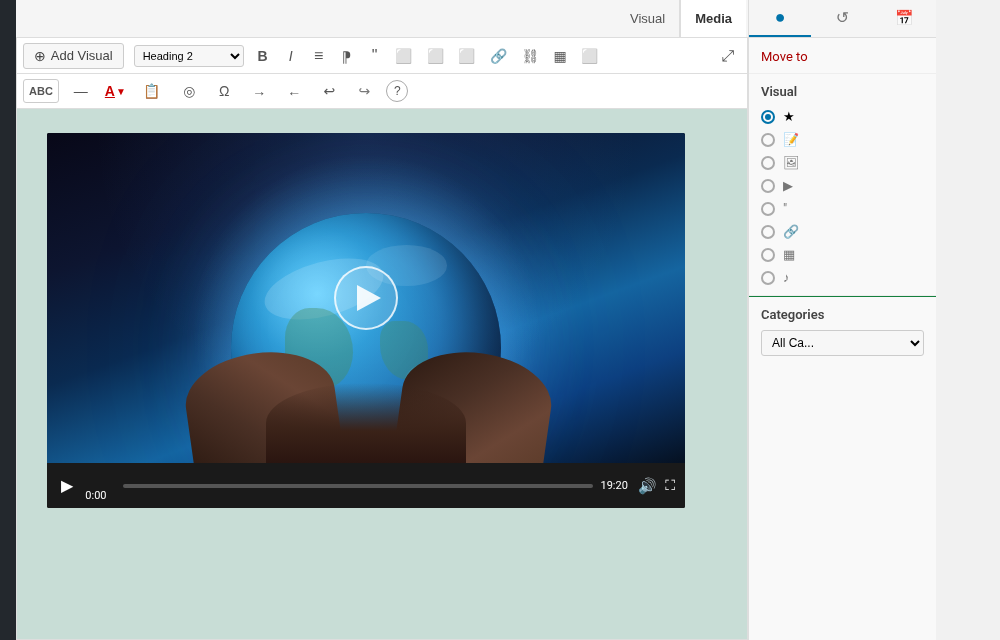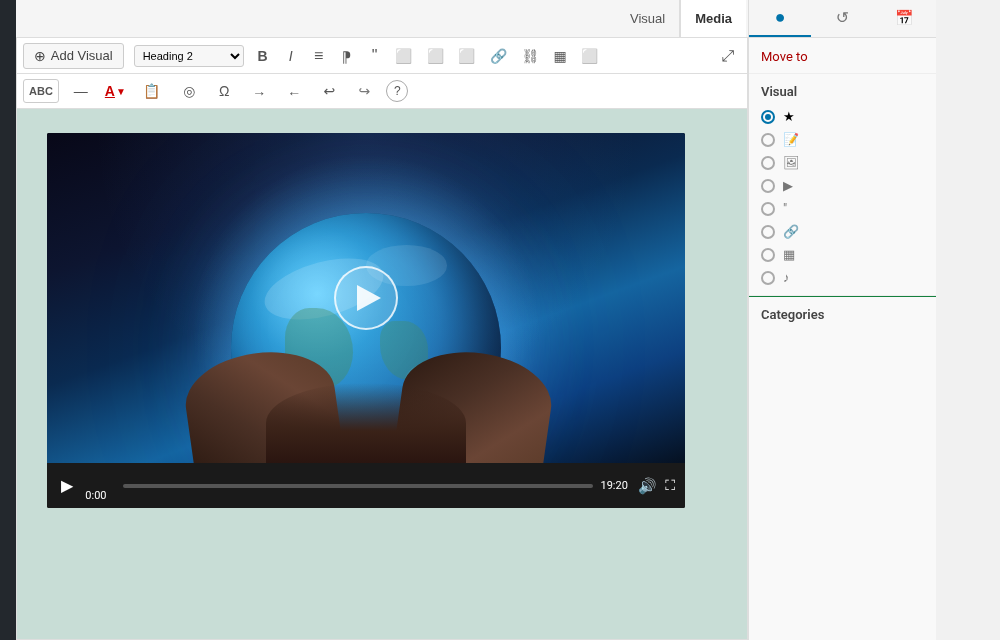--- a/index.html
+++ b/index.html
@@ -180,17 +180,20 @@
         <div style="display:flex; align-items:center; gap:8px; cursor:pointer;">
           <div style="width:14px; height:14px; border-radius:50%; border:2px solid #aaa; flex-shrink:0;"></div>
           <span style="font-size:13px; color:#777;">♪</span>
         </div>
 
       </div>
     </div>
 
     <div style="padding:10px 12px; border-top:1px solid #15803d;">
       <div style="font-size:13px; font-weight:600; color:#444; margin-bottom:8px;">Categories</div>
+      <select style="width:100%; padding:4px 6px; font-size:12px; border:1px solid #ccc; border-radius:3px; background:#f7f7f7; cursor:pointer;">
+        <option>All Ca...</option>
+      </select>
     </div>
 
   </div>
 
 </div>
 
 </body></html>

